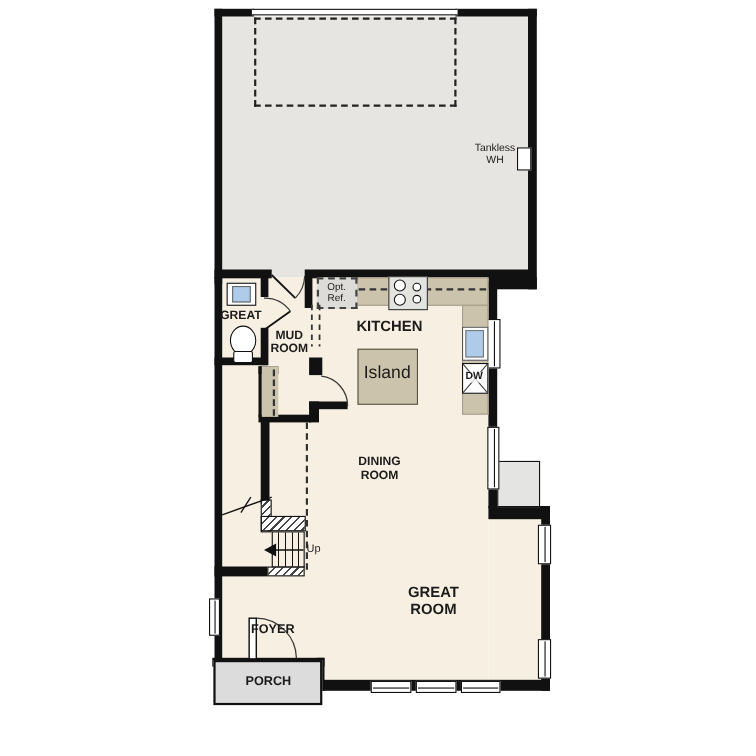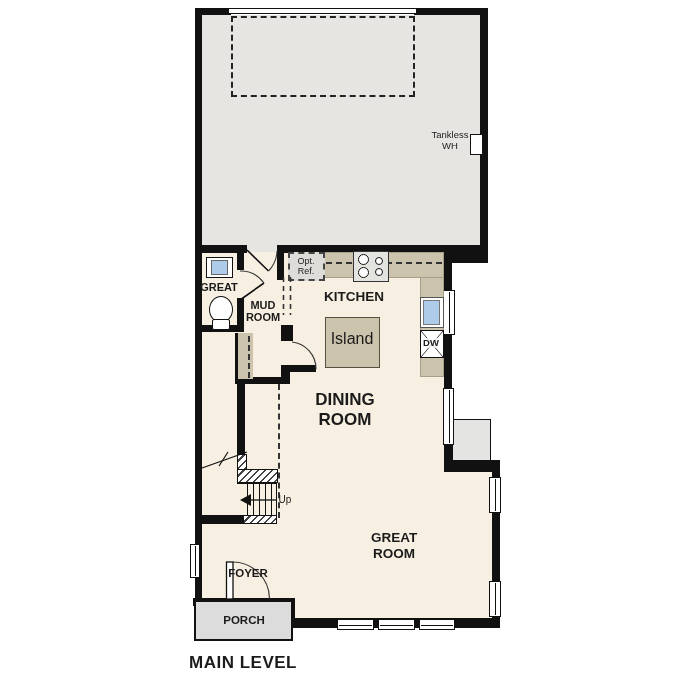--- a/index.html
+++ b/index.html
@@ -141,22 +141,21 @@
   <div class="label reg" style="left:450px;top:141px;font-size:9.5px;line-height:1.15;">Tankless
 WH</div>
   <div class="label" style="left:219px;top:288px;font-size:11px;">GREAT</div>
   <div class="label" style="left:263px;top:312px;font-size:11px;">MUD
 ROOM</div>
   <div class="label reg" style="left:306px;top:266px;font-size:9px;line-height:1.15;">Opt.
 Ref.</div>
   <div class="label" style="left:354px;top:297px;font-size:13.5px;">KITCHEN</div>
   <div class="label reg" style="left:352px;top:339px;font-size:16px;">Island</div>
   <div class="label" style="left:431px;top:343px;font-size:9.5px;font-weight:600;background:rgba(255,255,255,.75);padding:0 1px;">DW</div>
-  <div class="label" style="left:345px;top:410px;font-size:17px;line-height:1.15;">DINING
+  <div class="label" style="left:345px;top:426px;font-size:11px;line-height:1.15;">DINING
 ROOM</div>
   <div class="label reg" style="left:285px;top:500px;font-size:10px;">Up</div>
   <div class="label" style="left:248px;top:550px;font-size:11.5px;margin-top:23px;">FOYER</div>
   <div class="label" style="left:394px;top:546px;font-size:13.5px;line-height:1.15;">GREAT
 ROOM</div>
   <div class="label" style="left:244px;top:620px;font-size:11.5px;text-align:right;">PORCH</div>
-  <div class="abs" style="left:189px;top:653px;font-size:17px;font-weight:bold;letter-spacing:0.5px;">MAIN LEVEL</div>
 
 </div>
 
 </body></html>

